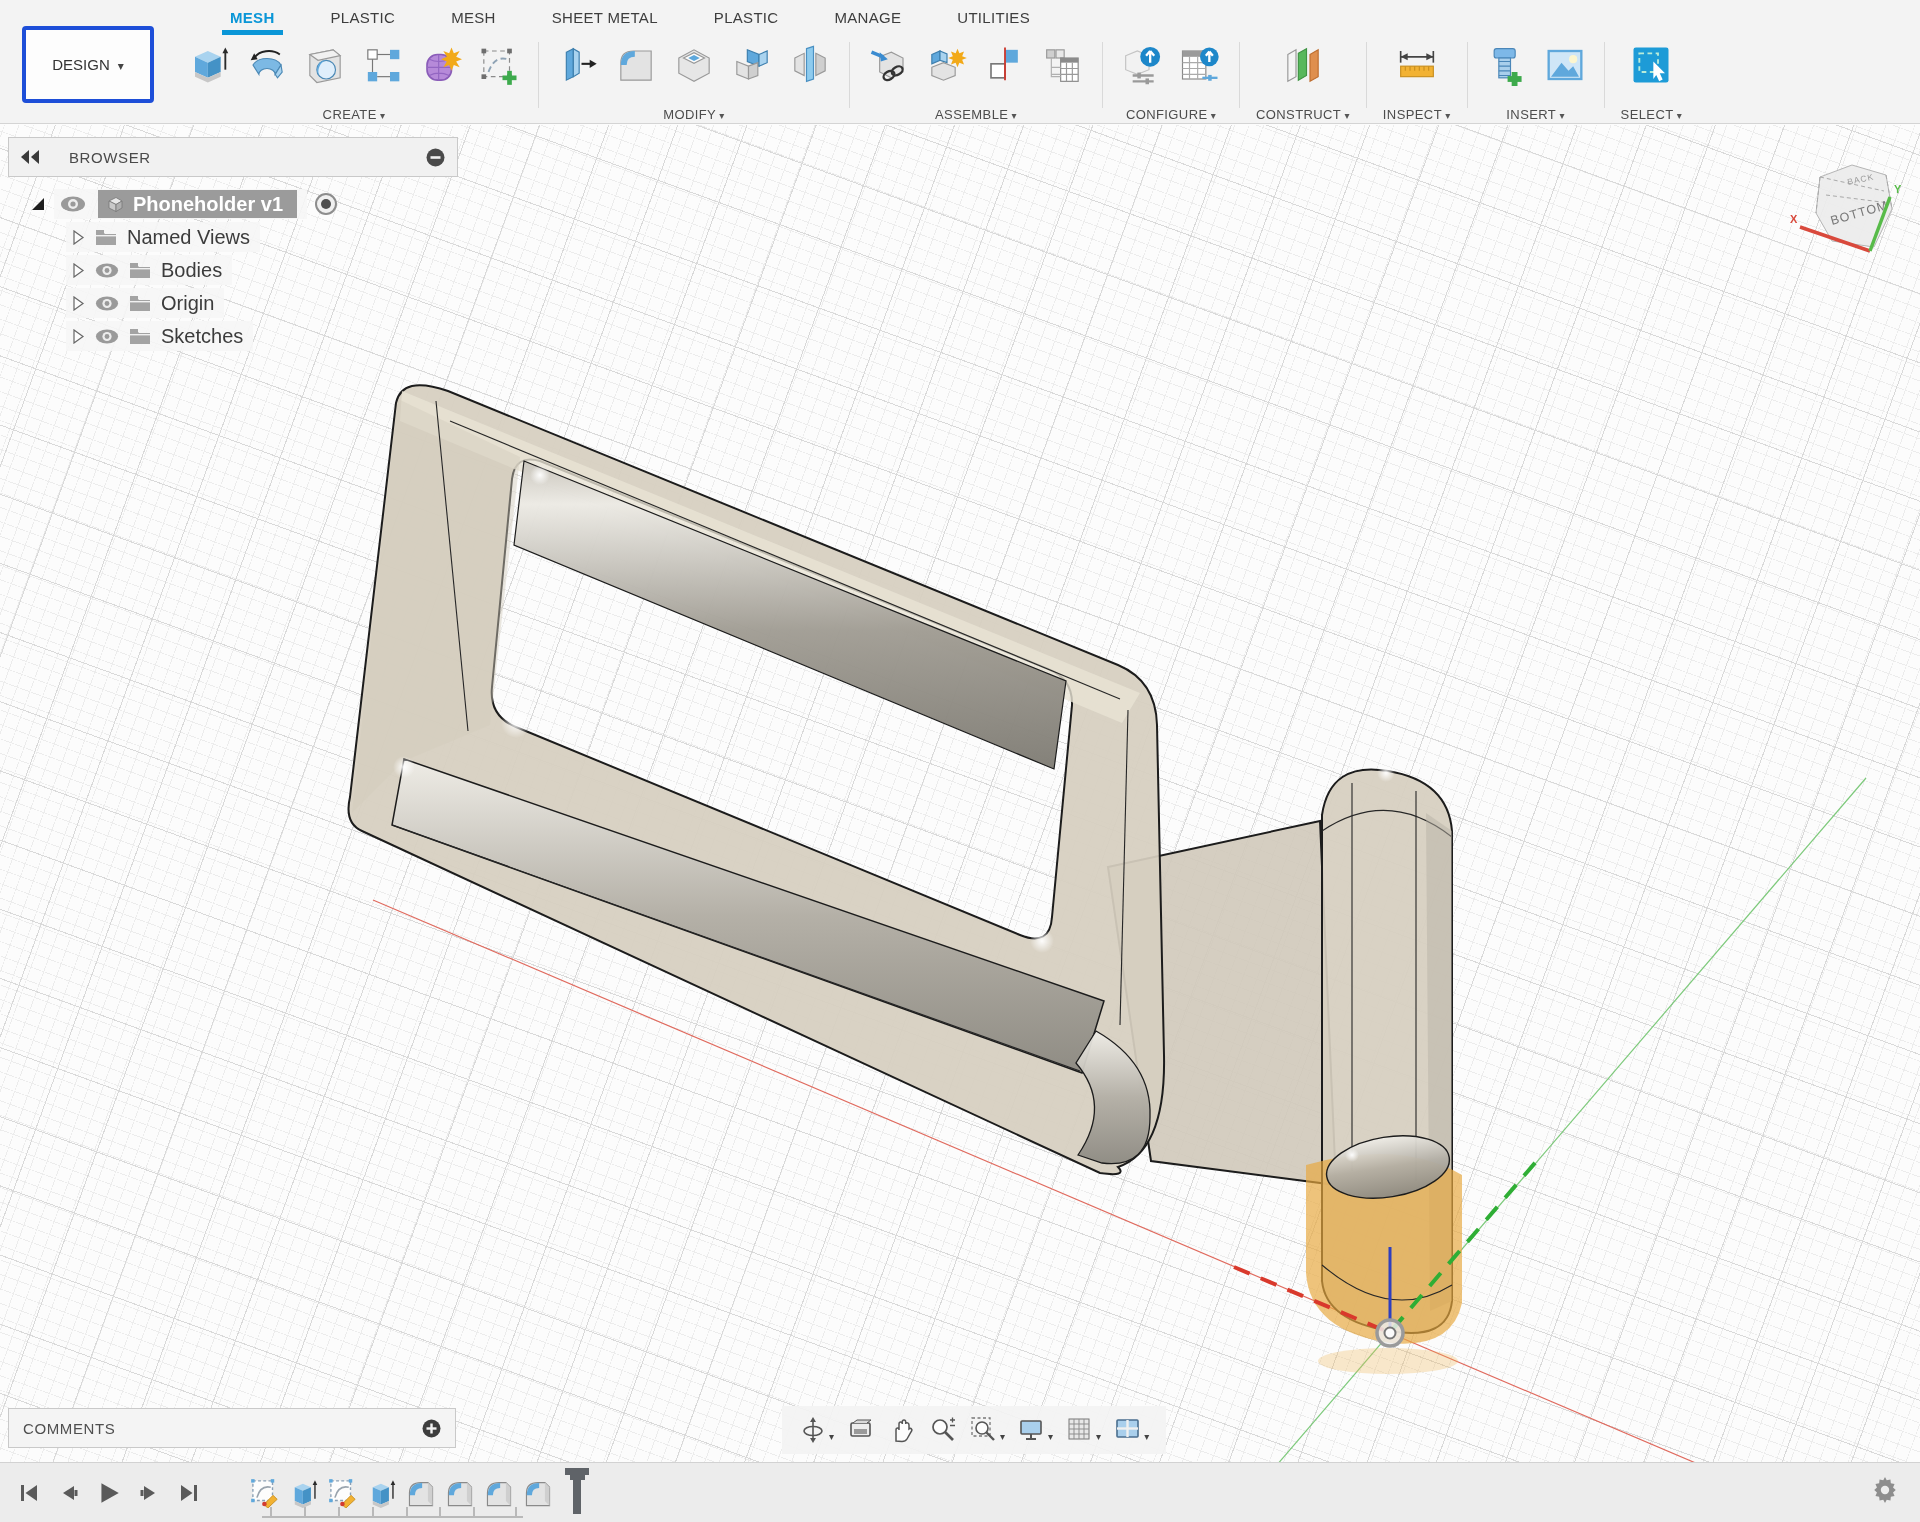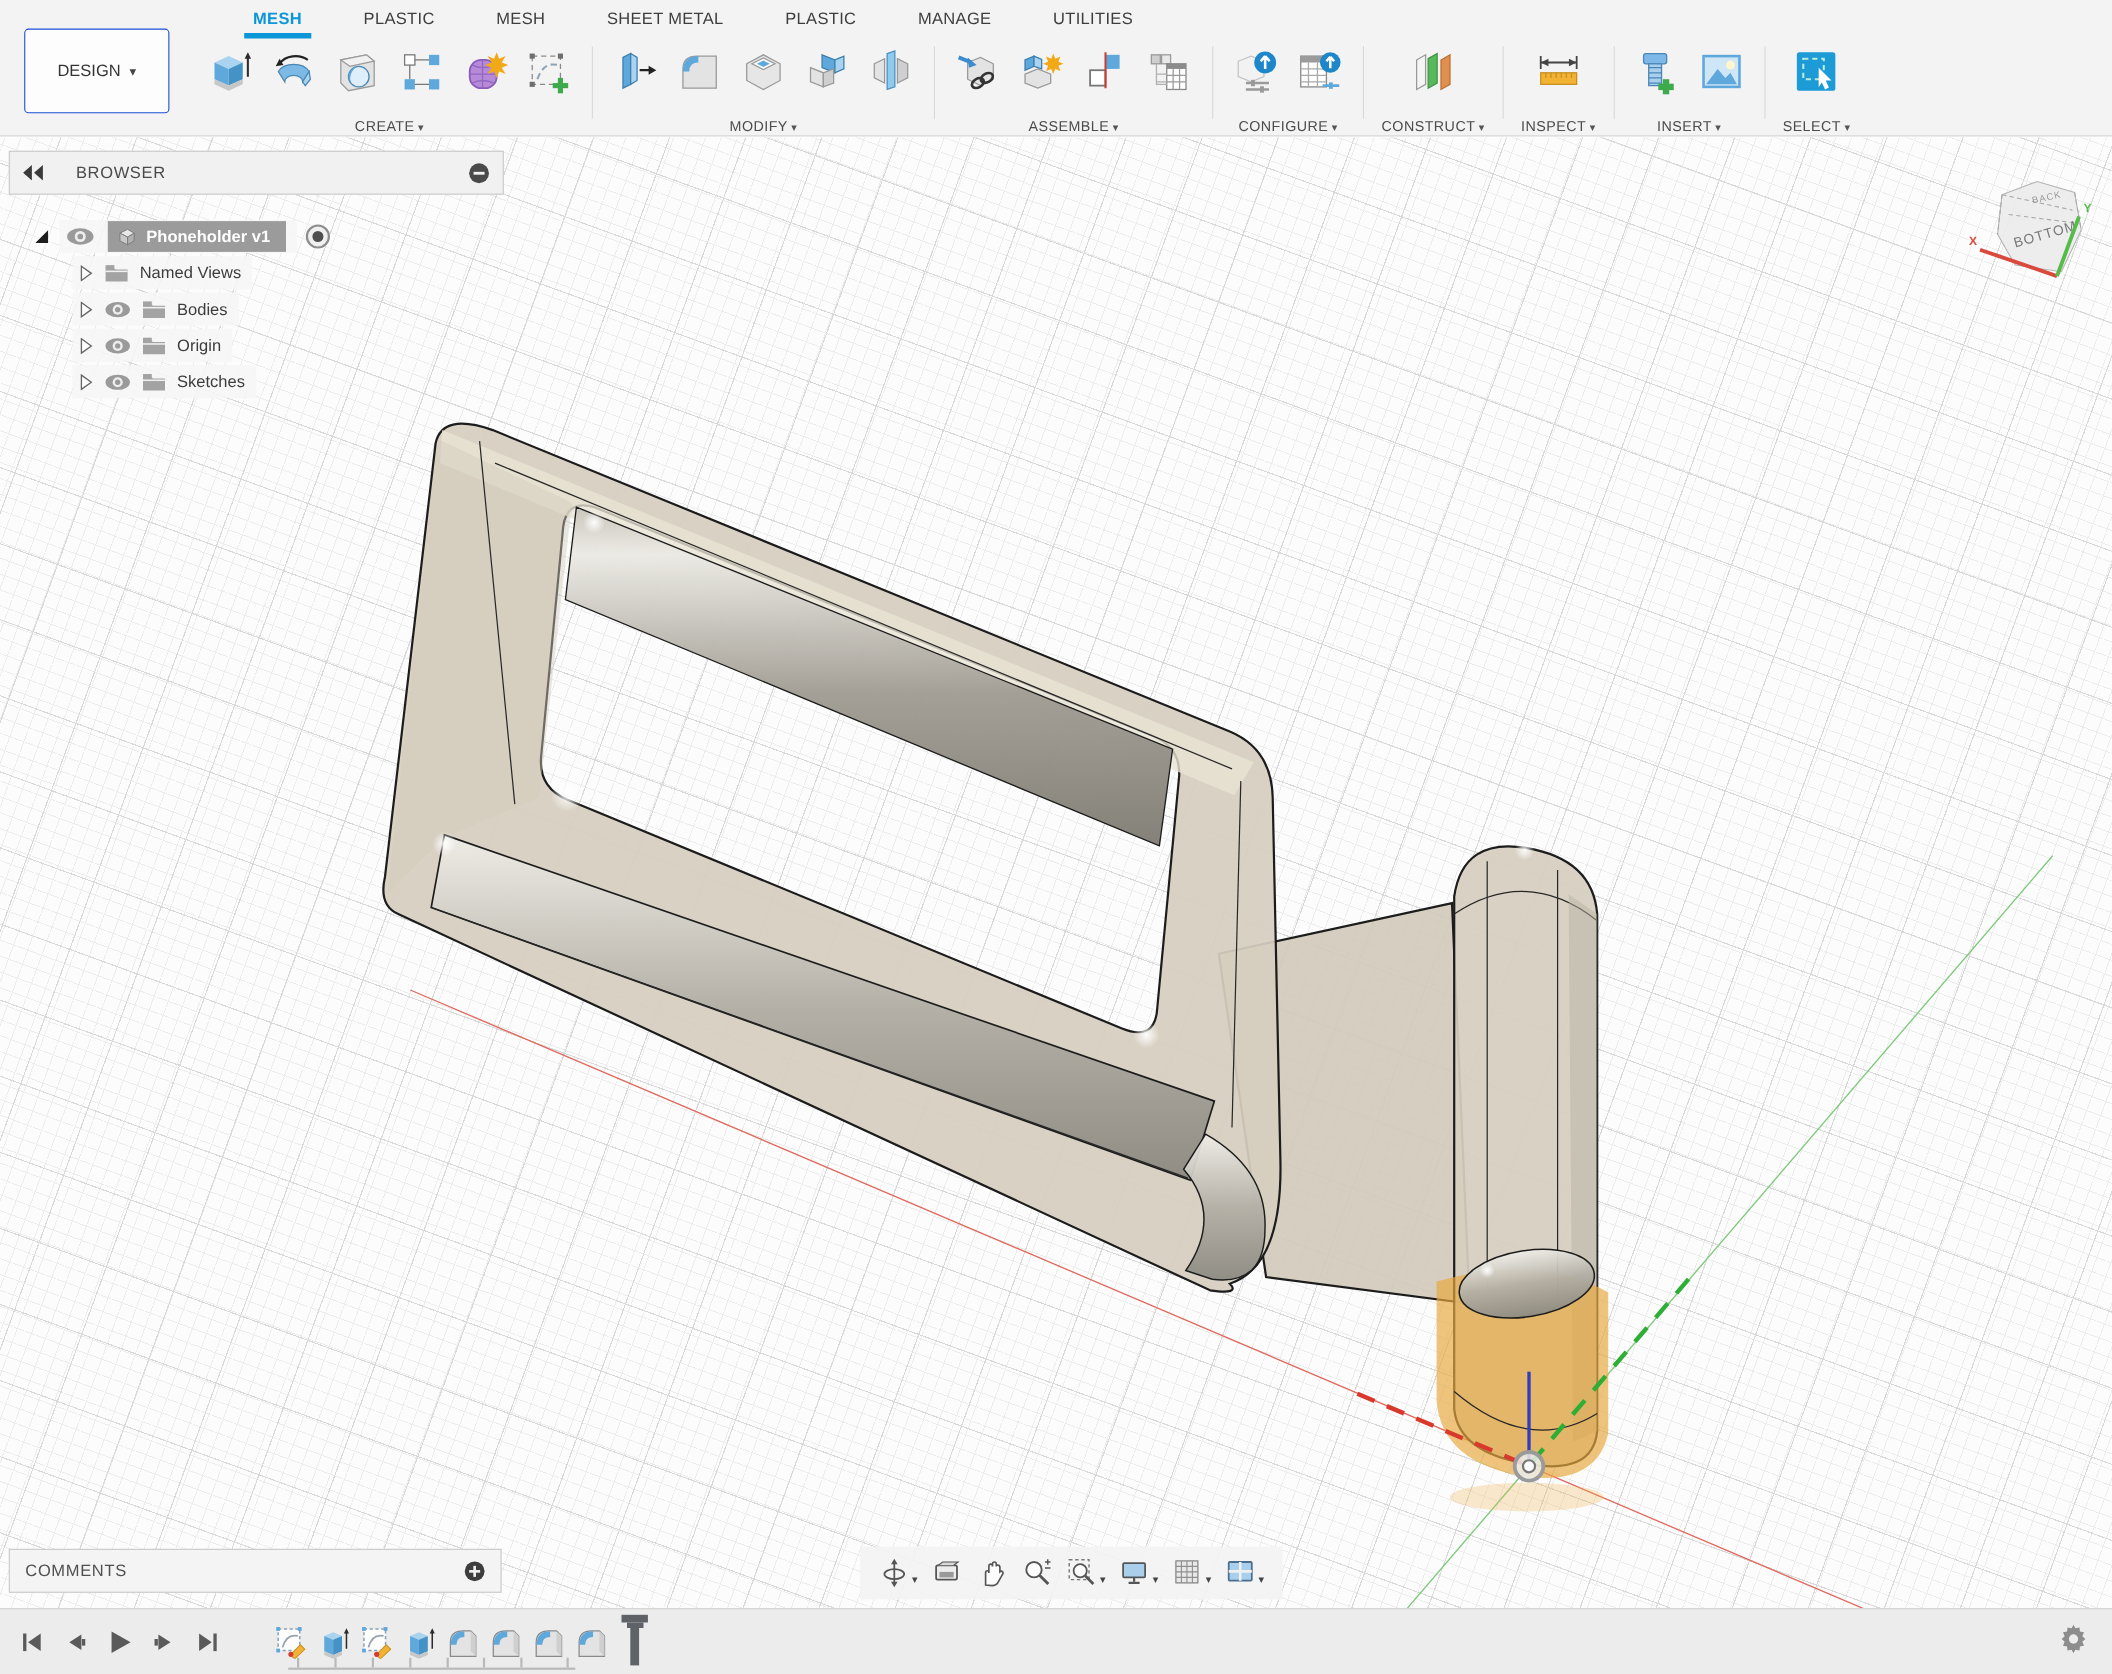--- a/index.html
+++ b/index.html
@@ -3,21 +3,21 @@
 <meta charset="utf-8">
 <style>
   * { margin:0; padding:0; box-sizing:border-box; }
   body { font-family:"Liberation Sans", sans-serif; background:#e5e5e5; }
   .stage { position:relative; width:1920px; height:1522px; overflow:hidden; background:#fcfcfc; }
 
   
   .ribbon { position:absolute; top:0; left:0; width:1920px; height:124px;
     background:#f3f3f3; border-bottom:1px solid #d4d4d4; display:flex; z-index:40; }
   .design-btn { margin:26px 18px 20px 22px; width:132px; background:#fdfdfd;
-    border:1px solid #1d4ed8; border-radius:4px; display:flex; align-items:center;
+    border:4px solid #1d4ed8; border-radius:4px; display:flex; align-items:center;
     justify-content:center; gap:8px; font-size:15px; color:#333; cursor:pointer; }
   .design-btn .caret::after { content:"▾"; font-size:12px; color:#444; }
   .ribbon-main { display:flex; flex-direction:column; flex:1; }
   .tabs-row { display:flex; gap:52px; padding-left:56px; height:34px; align-items:center; }
   .tab { font-size:15px; color:#3d3d3d; letter-spacing:.3px; position:relative;
     cursor:pointer; white-space:nowrap; padding:4px 2px; }
   .tab.active { color:#0a96d7; font-weight:bold; }
   .tab.active::after { content:""; position:absolute; left:-6px; right:-6px; bottom:-5px;
     height:5px; background:#0a96d7; }
   .groups-row { display:flex; height:88px; }
@@ -37,21 +37,21 @@
       repeating-linear-gradient(20deg,  transparent 0 12.8px, #ececec 12.8px 13.6px),
       repeating-linear-gradient(290deg, transparent 0 12.8px, #ececec 12.8px 13.6px),
       #fcfcfc; }
   .model-svg { position:absolute; inset:0; width:100%; height:100%; }
 
   
   .browser { position:absolute; left:8px; top:12px; width:450px; z-index:30; }
   .browser-header { height:40px; background:#f1f1f1; border:1px solid #c9c9c9;
     display:flex; align-items:center; padding:0 12px; gap:28px; }
   .browser-title { font-size:15px; color:#4a4a4a; letter-spacing:.6px; flex:1; }
-  .tree { margin-top:23px; font-size:15px; color:#3c3c3c; }
+  .tree { margin-top:12px; font-size:20px; color:#3c3c3c; }
   .trow { display:flex; align-items:center; height:30px; margin:3px 0; }
   .trow .bg { display:flex; align-items:center; gap:10px; background:rgba(246,246,246,.88);
     padding:2px 10px 2px 6px; height:30px; }
   .expander { width:13px; height:15px; flex:0 0 auto; cursor:pointer; }
   .root-corner { width:12px; height:12px; background:#1d1d1d; margin-left:24px; margin-right:10px;
     clip-path:polygon(100% 0, 100% 100%, 0 100%); }
   .sel-chip { background:#9b9b9b; color:#fff; font-weight:bold; display:flex; align-items:center;
     gap:8px; padding:3px 14px 3px 8px; height:28px; cursor:pointer; }
   .radio { width:22px; height:22px; border-radius:50%; background:#f0f0f0; border:2px solid #8d8d8d;
     display:flex; align-items:center; justify-content:center; margin-left:8px; cursor:pointer; }

